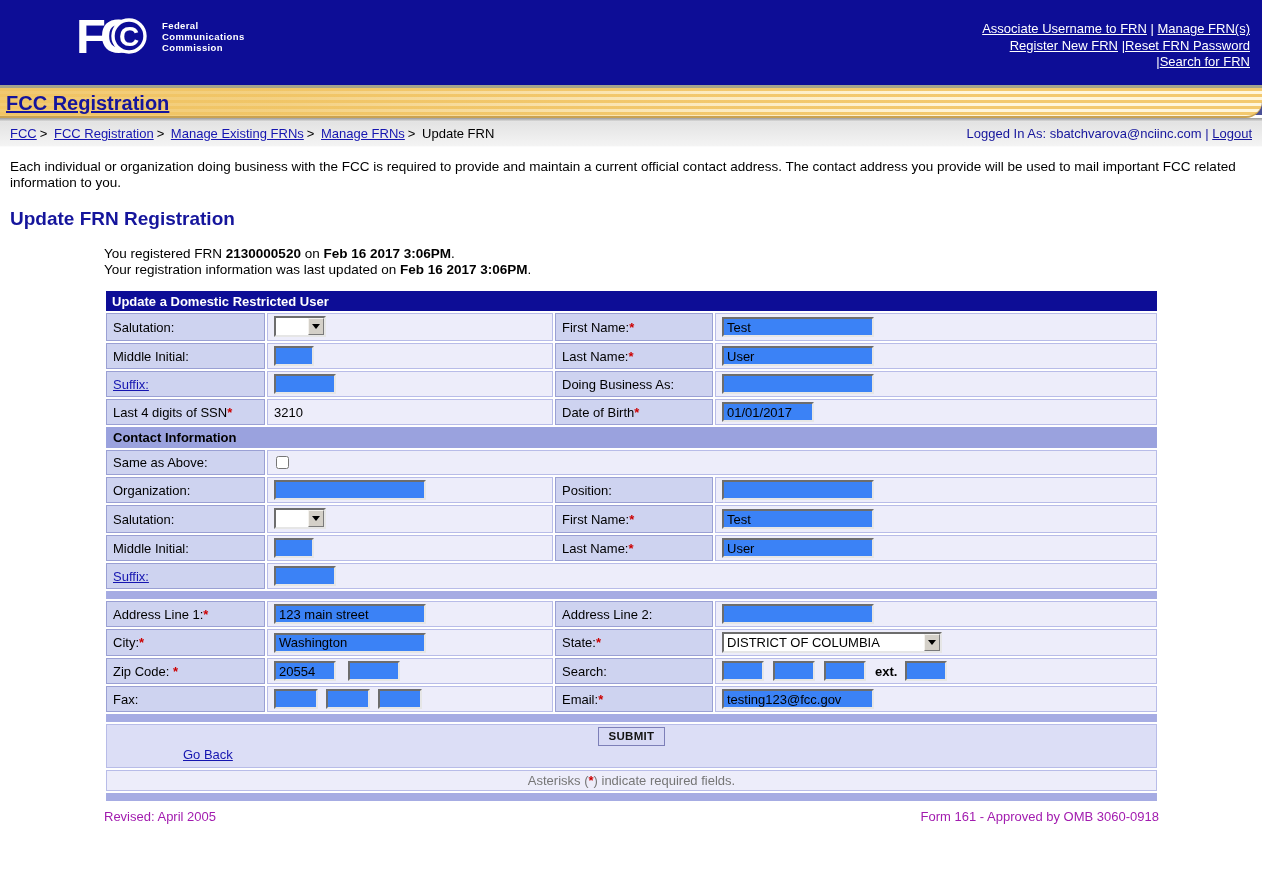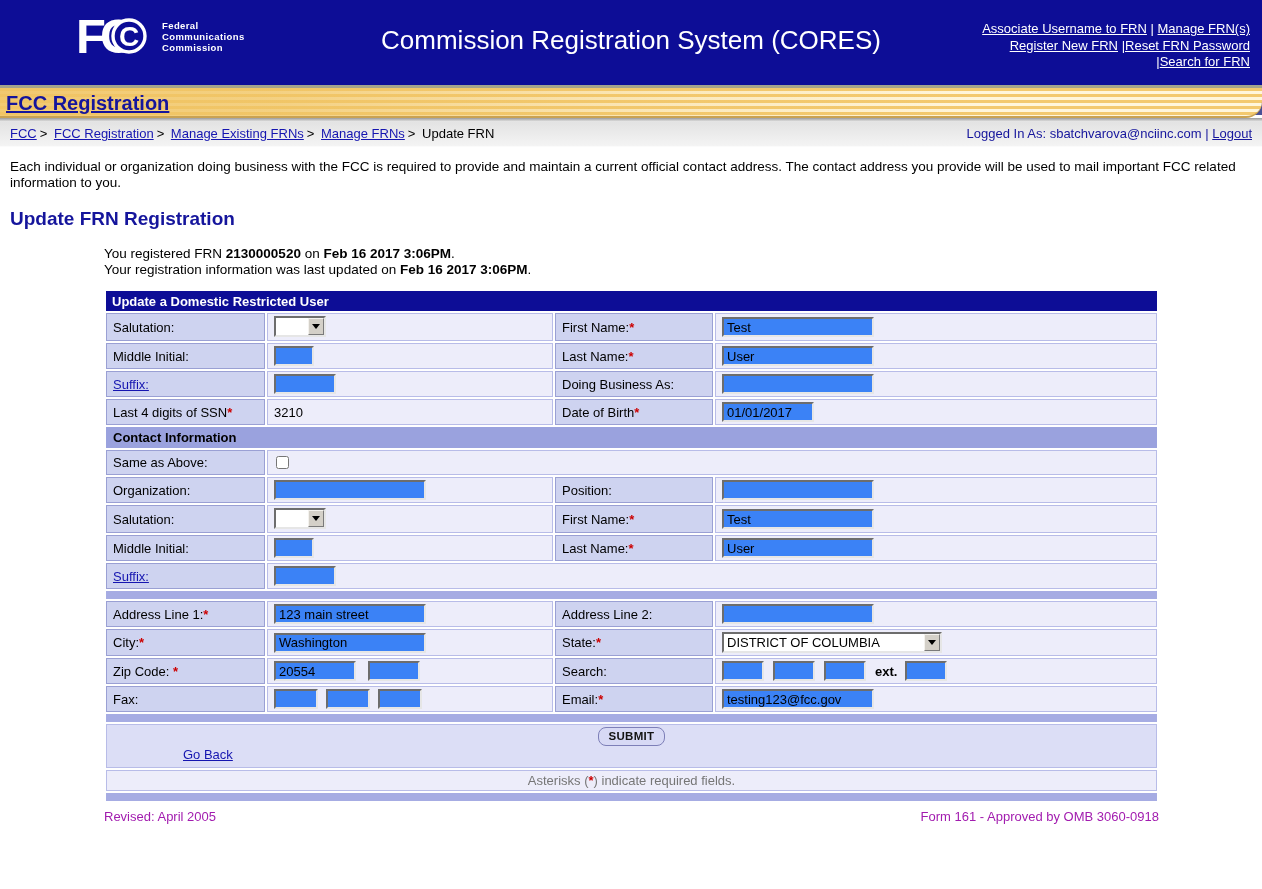--- a/index.html
+++ b/index.html
@@ -51,37 +51,37 @@
   td.band { background:#a6ace3; border:1px solid #a6ace3; height:8px; padding:0; font-size:1px; }
   td.submit-cell { background:#dcdef6; border:1px solid #b8bce8; padding:3px 0 2px 0; }
   td.note-cell { background:#ededfa; border:1px solid #b8bce8; text-align:center; color:#767676; height:20px; }
   .req { color:#cc0000; font-weight:bold; }
   a.tlink { color:#1515b0; text-decoration:underline; }
 
   
   input.tin { height:20px; border:2px solid; border-color:#6d6d6d #e6e6e6 #e6e6e6 #6d6d6d; background:#3b82f6;
               font-family:"Liberation Sans", sans-serif; font-size:13px; padding:1px 3px; }
   .w-std { width:152px; } .w-mi { width:40px; } .w-suf { width:62px; } .w-dob { width:92px; }
-  .w-zip1 { width:82px; margin-right:12px; } .w-zip2 { width:52px; }
+  .w-zip1 { width:62px; margin-right:12px; } .w-zip2 { width:52px; }
   .w-ph { width:42px; margin-right:9px; } .w-ext { width:42px; }
   .w-fax { width:44px; margin-right:8px; }
   .ext-lbl { margin:7px 8px 0 0;font-weight:bold; }
 
   
   .fselect { display:inline-flex; align-items:stretch; height:21px; border:2px solid; border-color:#6d6d6d #e6e6e6 #e6e6e6 #6d6d6d;
              background:#fff; cursor:default; }
   .fs-text { flex:1; font-size:13px; padding:1px 3px 0 3px; overflow:hidden; white-space:nowrap; }
   .fs-btn { width:16px; background:#d4d0c8; border:1px solid; border-color:#f4f2ee #7a7a7a #7a7a7a #f4f2ee;
             display:flex; align-items:center; justify-content:center; }
   .fs-arrow { width:0; height:0; border-left:4px solid transparent; border-right:4px solid transparent; border-top:5px solid #000; }
 
   input.chk { width:13px; height:13px; margin:2px 0 0 2px; }
 
   .submit-line { text-align:center; }
-  .submit-btn { background:#d7d9f5; color:#141414; border:1px solid #7d7fb8; border-radius:8px; padding:2px 10px 3px 10px;
+  .submit-btn { background:#d7d9f5; color:#141414; border:1px solid #7d7fb8; border-radius:0; padding:2px 10px 3px 10px;
                 font-family:"Liberation Sans", sans-serif; font-size:11.5px; font-weight:bold; letter-spacing:.3px; cursor:pointer; }
   .goback-line { padding:1px 0 3px 70px; }
 
   
   .footer { width:1055px; margin:6px 0 0 104px; display:flex; justify-content:space-between;
             color:#a21caf; font-size:13px; padding-bottom:40px; }
 </style>
 </head>
 <body>
 
@@ -92,21 +92,20 @@
       <text x="22" y="40" font-family="Liberation Sans, sans-serif" font-size="49" font-weight="bold" fill="#ffffff">C</text>
       <circle cx="51" cy="23" r="16" fill="#0d0d96" stroke="#ffffff" stroke-width="3.4"></circle>
       <text x="41" y="33" font-family="Liberation Sans, sans-serif" font-size="28" font-weight="bold" fill="#ffffff">C</text>
     </svg>
     <div class="agency-lines">
       <div>Federal</div>
       <div>Communications</div>
       <div>Commission</div>
     </div>
   </div>
-  <div class="app-title">Commission Registration System (CORES)</div>
   <div class="header-links">
     <div><a href="#">Associate Username to FRN</a> <span class="hl-sep">|</span> <a href="#">Manage FRN(s)</a></div>
     <div><a href="#">Register New FRN</a> <span class="hl-sep">|</span><a href="#">Reset FRN Password</a></div>
     <div><span class="hl-sep">|</span><a href="#">Search for FRN</a></div>
   </div>
 </div>
 
 <div class="gold-wrap">
   <div class="gold-wedge"></div>
   <div class="gold-bar">

